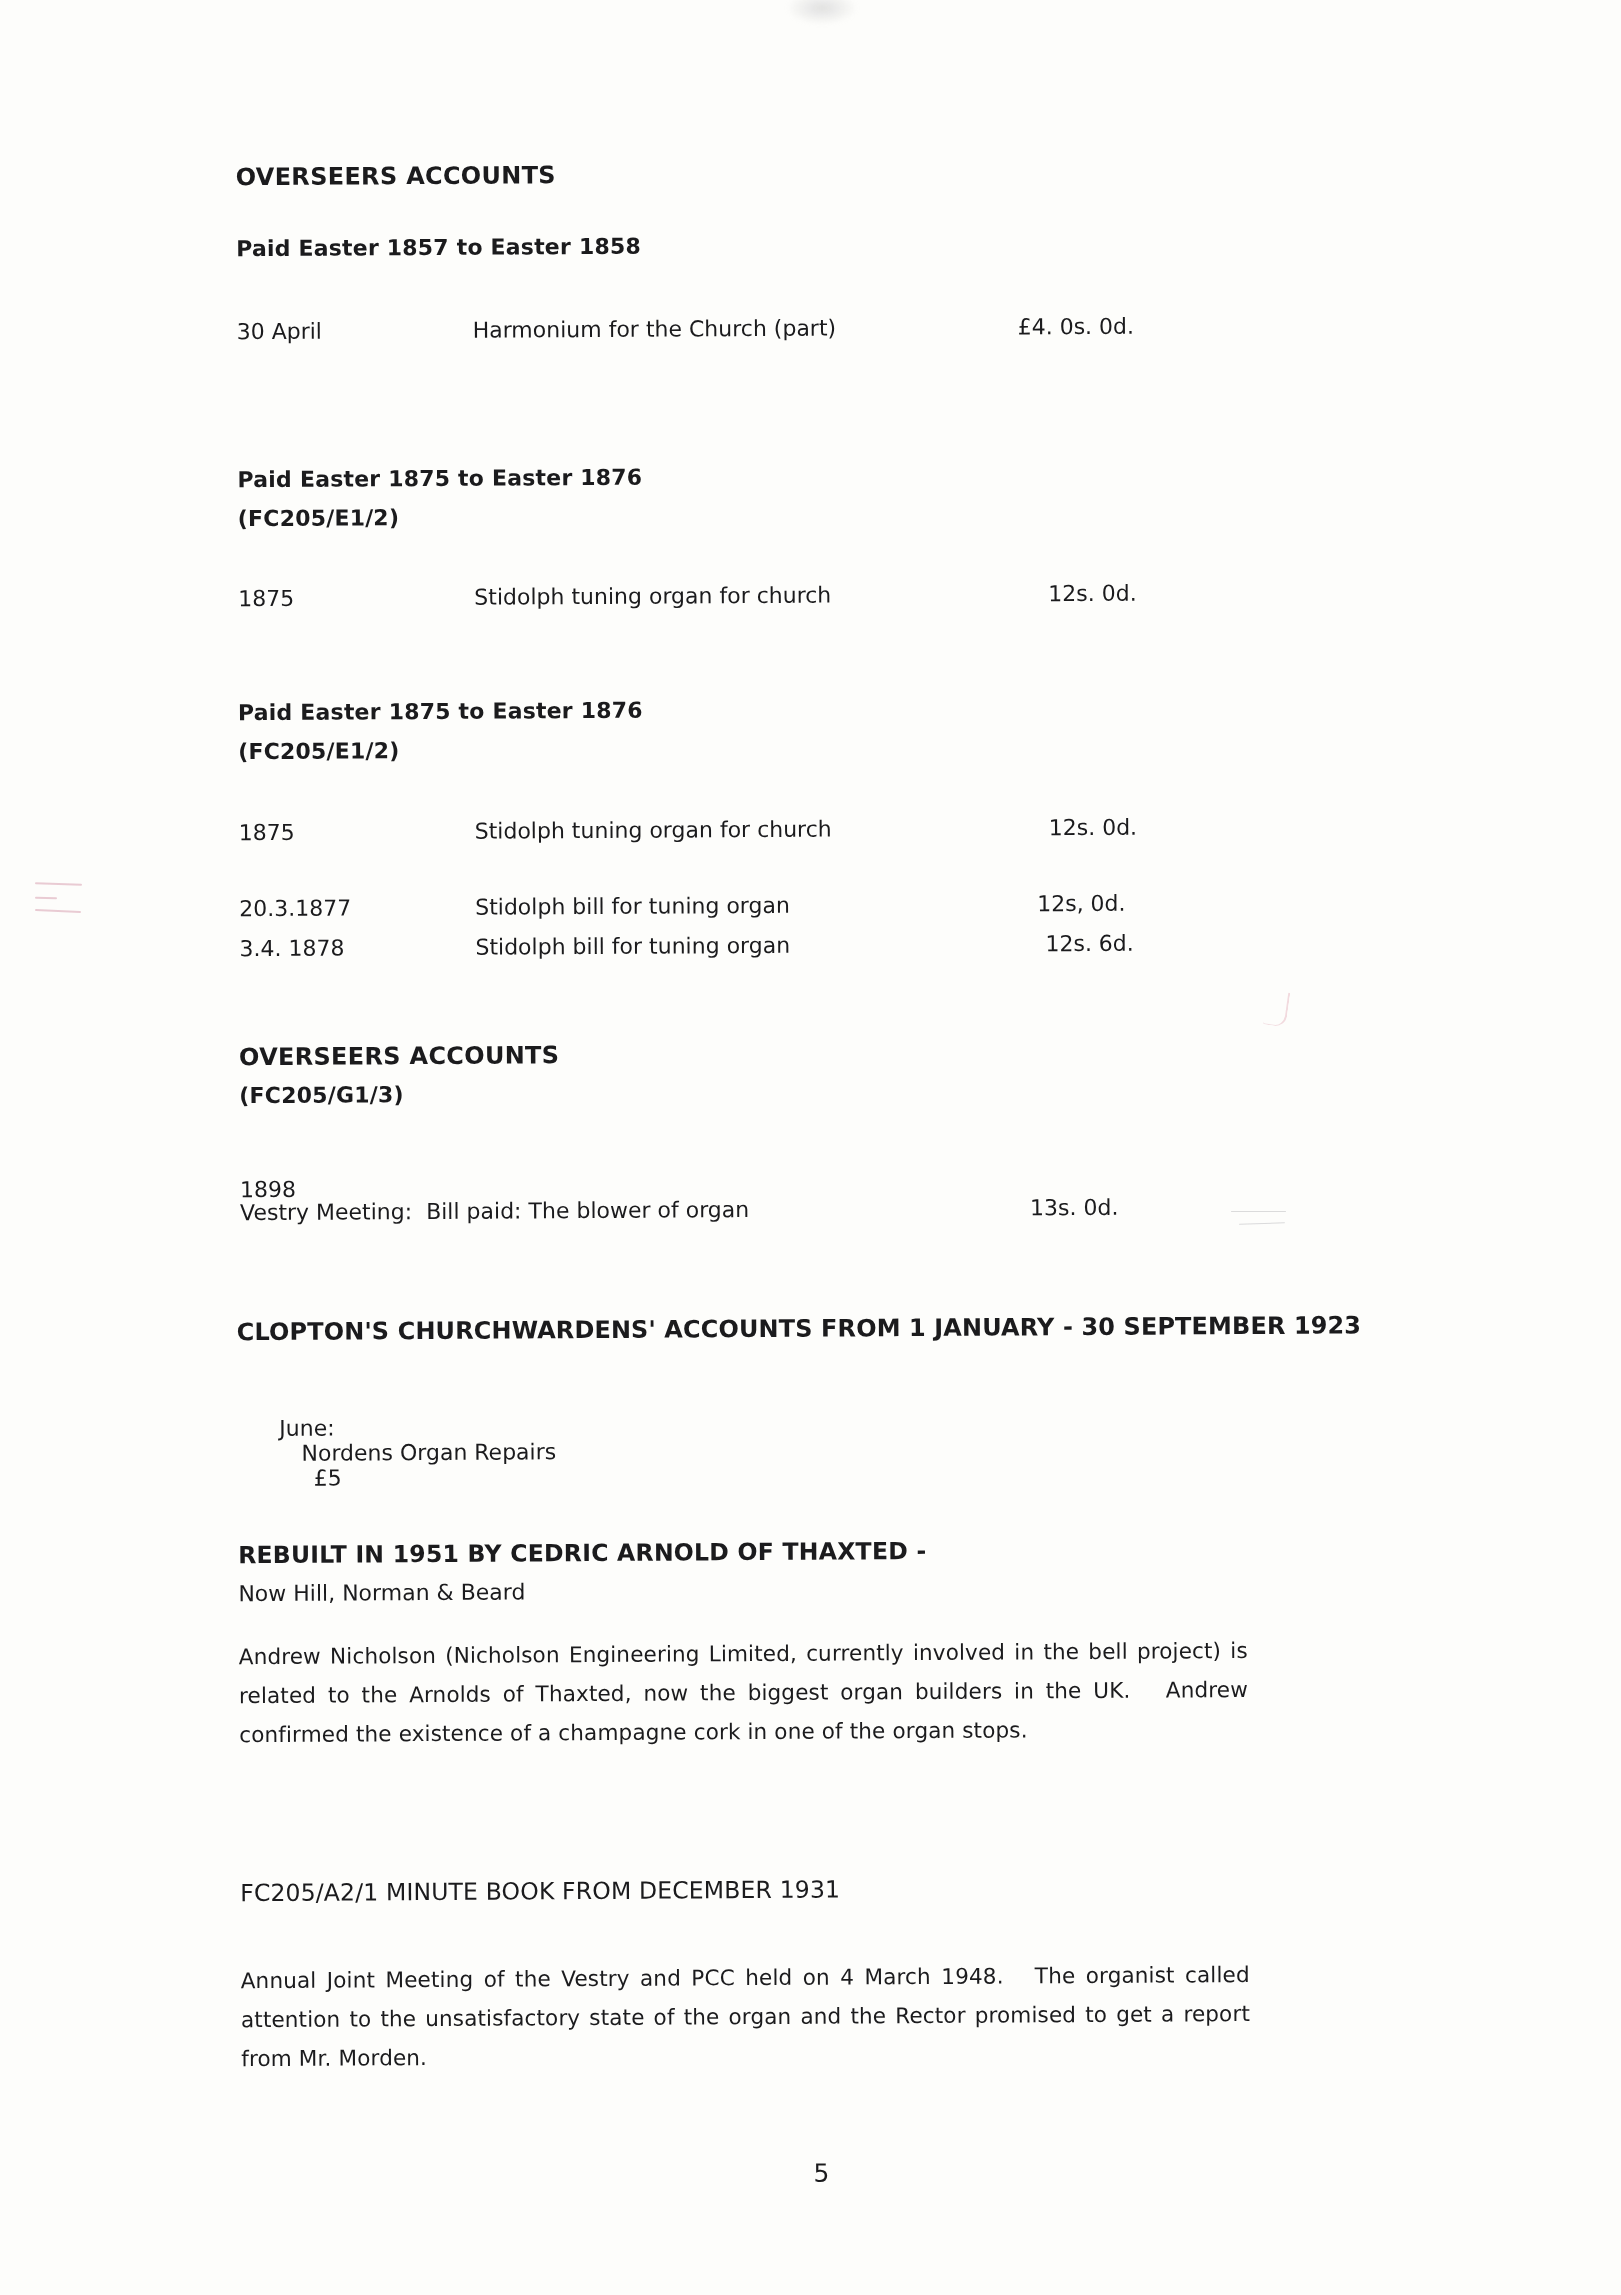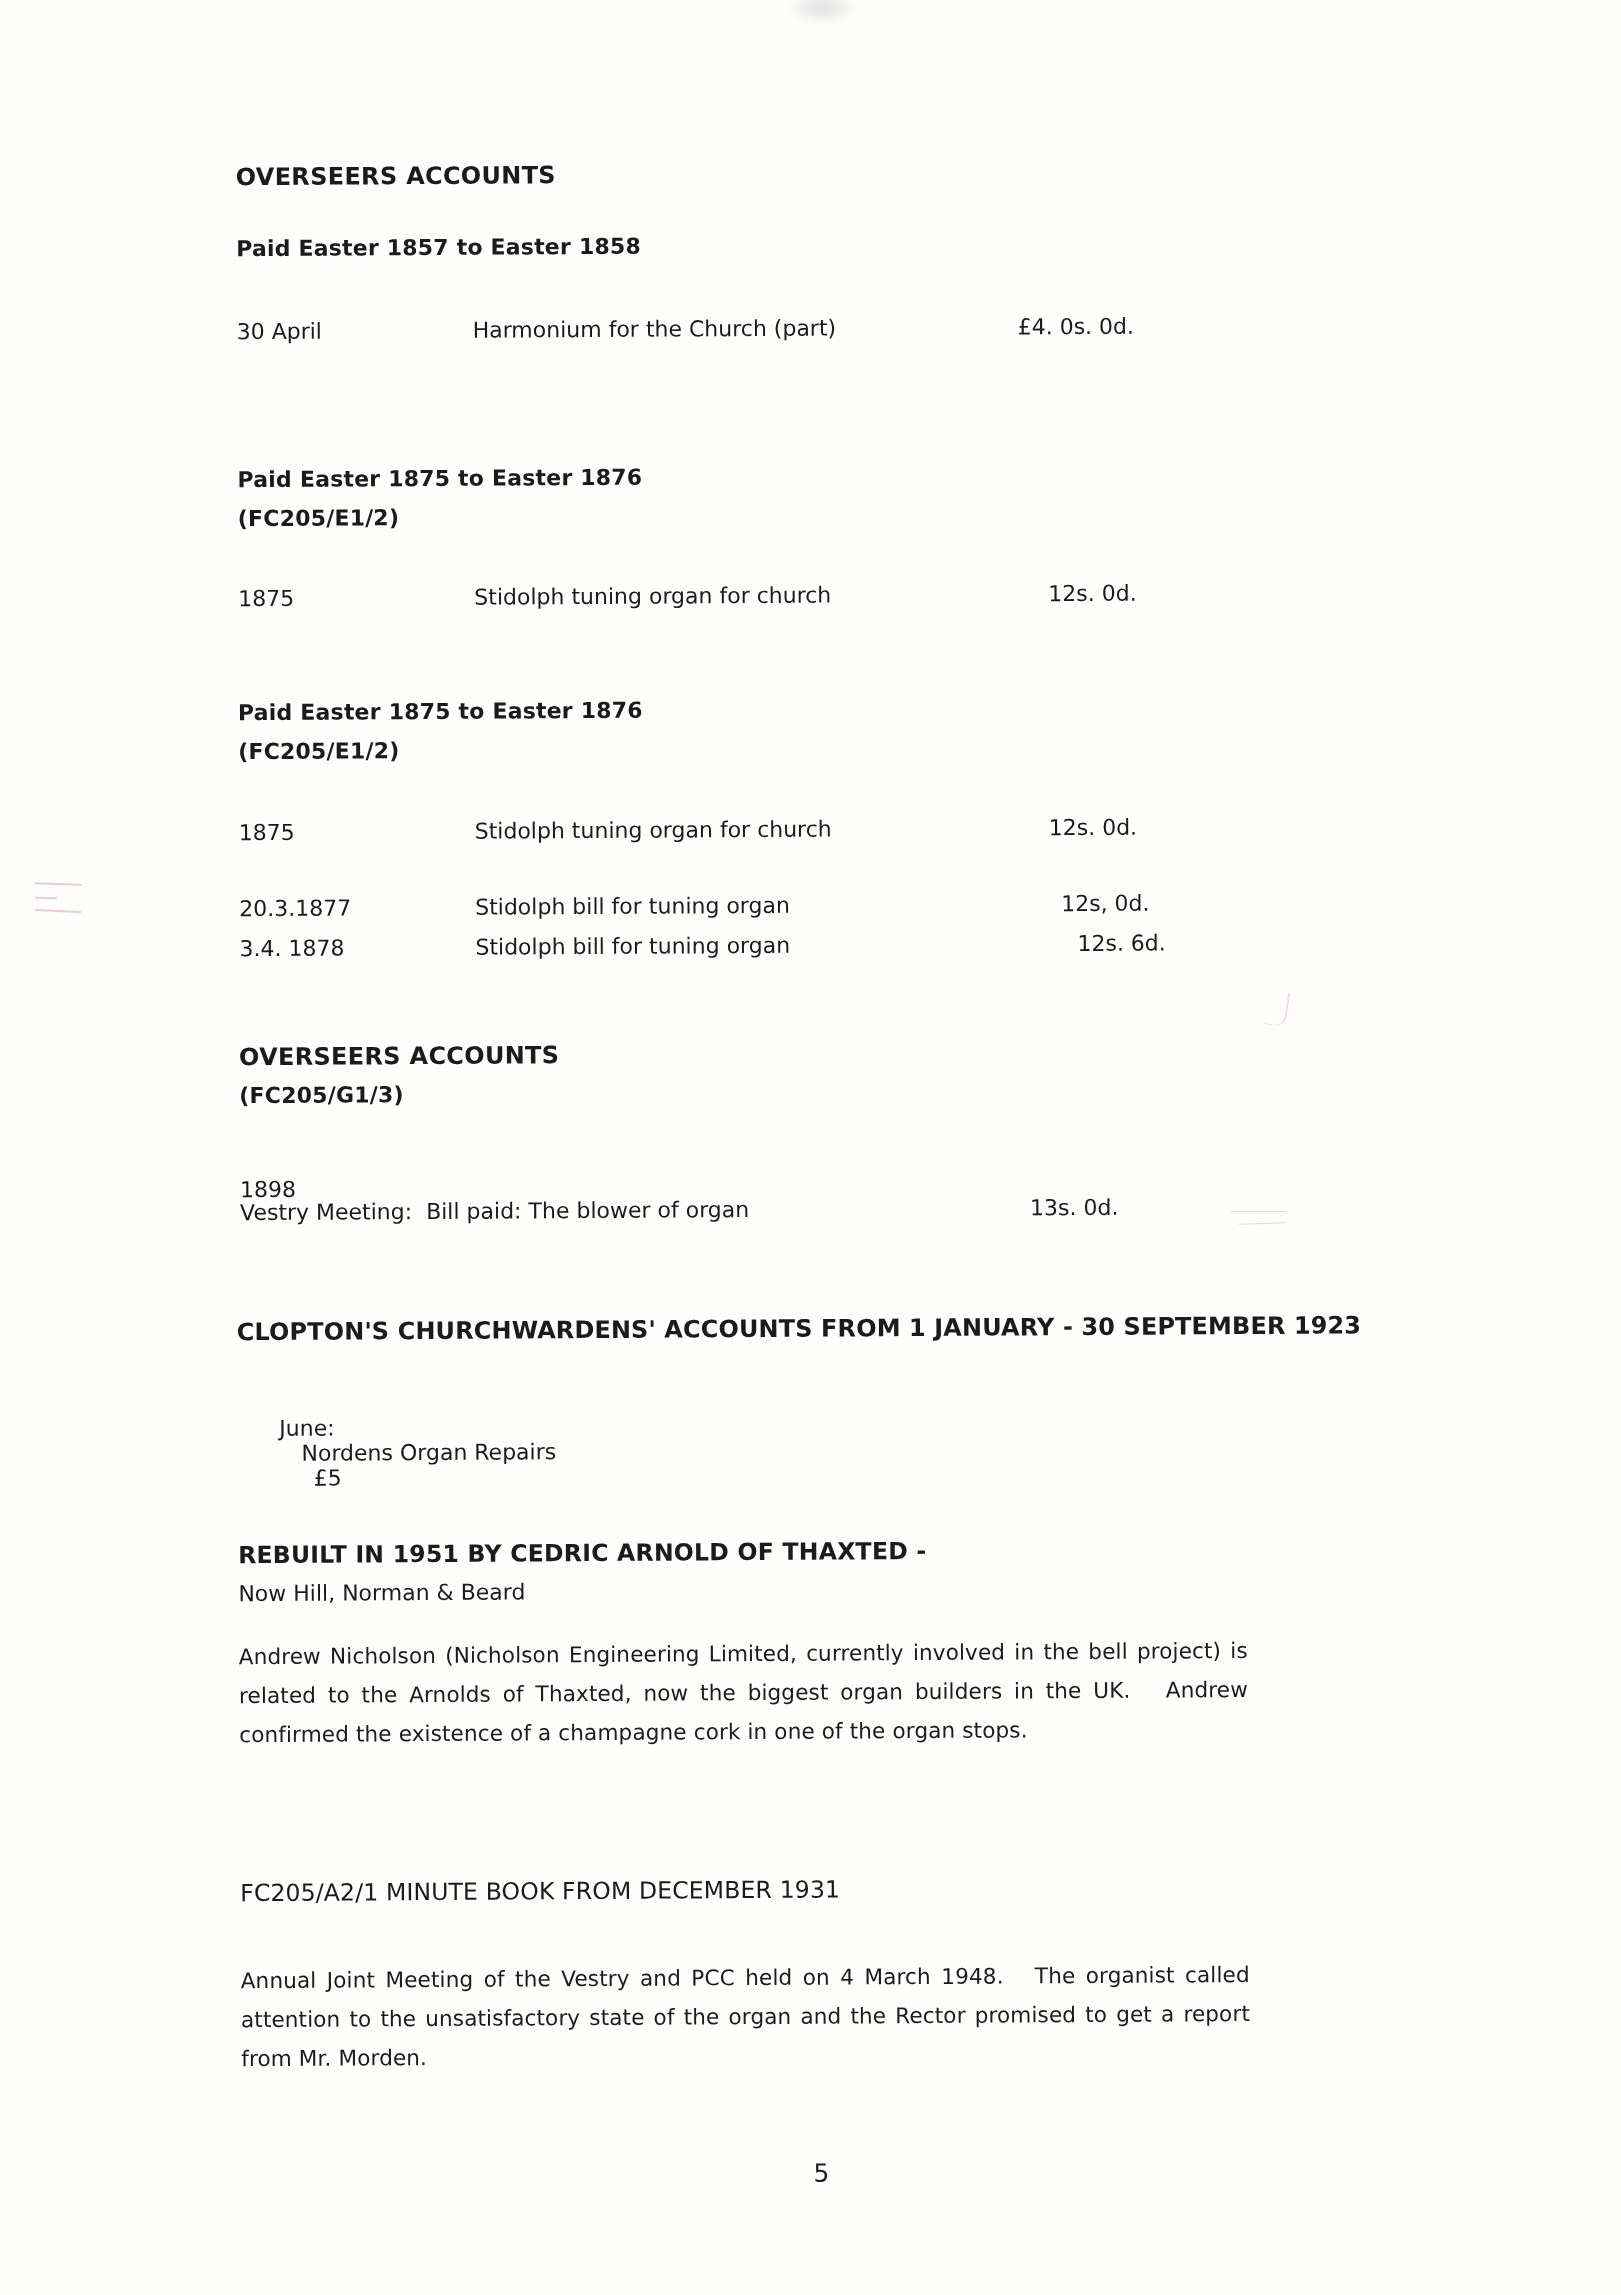--- a/index.html
+++ b/index.html
@@ -122,26 +122,26 @@
     <div class="block h-sub" style="left:236px; top:700px;">Paid Easter 1875 to Easter 1876</div>
     <div class="block h-ref" style="left:236px; top:739px;">(FC205/E1/2)</div>
     <div class="ledger-row" style="left:236px; top:820px;">
       <span class="c-date">1875</span>
       <span class="c-desc">Stidolph tuning organ for church</span>
       <span class="c-amt" style="left:810px;">12s. 0d.</span>
     </div>
     <div class="ledger-row" style="left:236px; top:896px;">
       <span class="c-date">20.3.1877</span>
       <span class="c-desc">Stidolph bill for tuning organ</span>
-      <span class="c-amt" style="left:822px;">12s, 0d.</span>
+      <span class="c-amt" style="left:798px;">12s, 0d.</span>
     </div>
     <div class="ledger-row" style="left:236px; top:936px;">
       <span class="c-date">3.4. 1878</span>
       <span class="c-desc">Stidolph bill for tuning organ</span>
-      <span class="c-amt" style="left:838px;">12s. 6d.</span>
+      <span class="c-amt" style="left:806px;">12s. 6d.</span>
     </div>
 
     <div class="block h-main" style="left:235px; top:1043px;">OVERSEERS ACCOUNTS</div>
     <div class="block h-ref" style="left:235px; top:1083px;">(FC205/G1/3)</div>
     <div class="block body-txt" style="left:235px; top:1161px;margin-top:16px;">1898</div>
     <div class="ledger-row" style="left:235px; top:1200px;">
       <span class="c-desc">Vestry Meeting:  Bill paid: The blower of organ</span>
       <span class="c-amt" style="left:790px;text-align:right;">13s. 0d.</span>
     </div>
 

